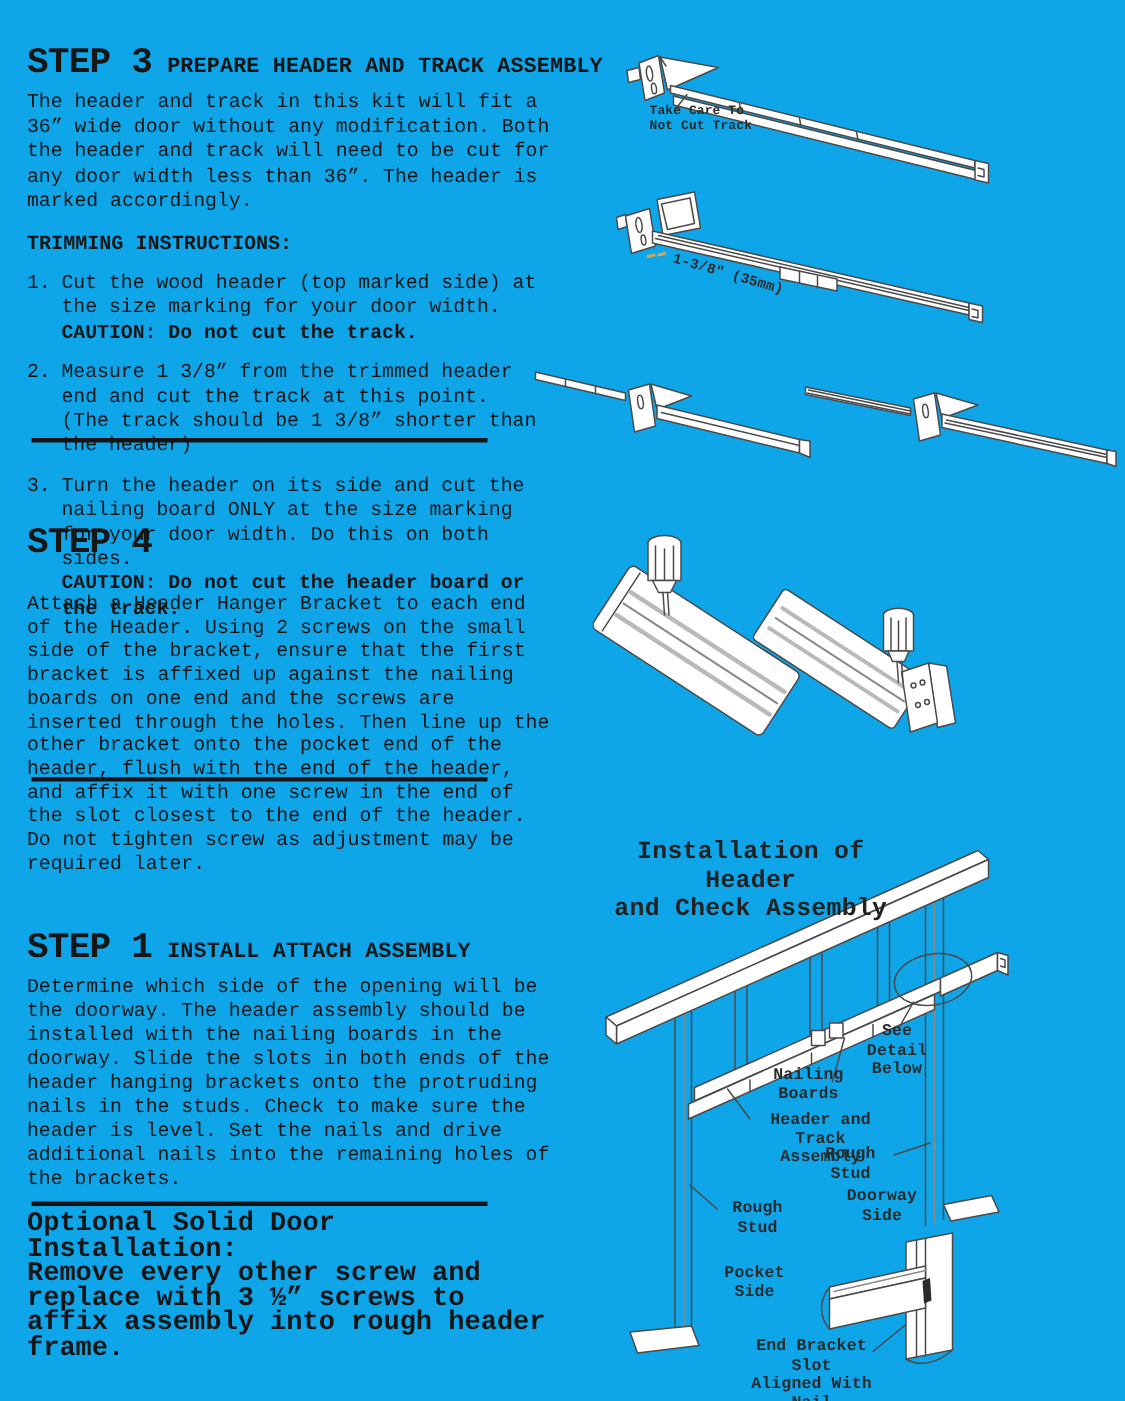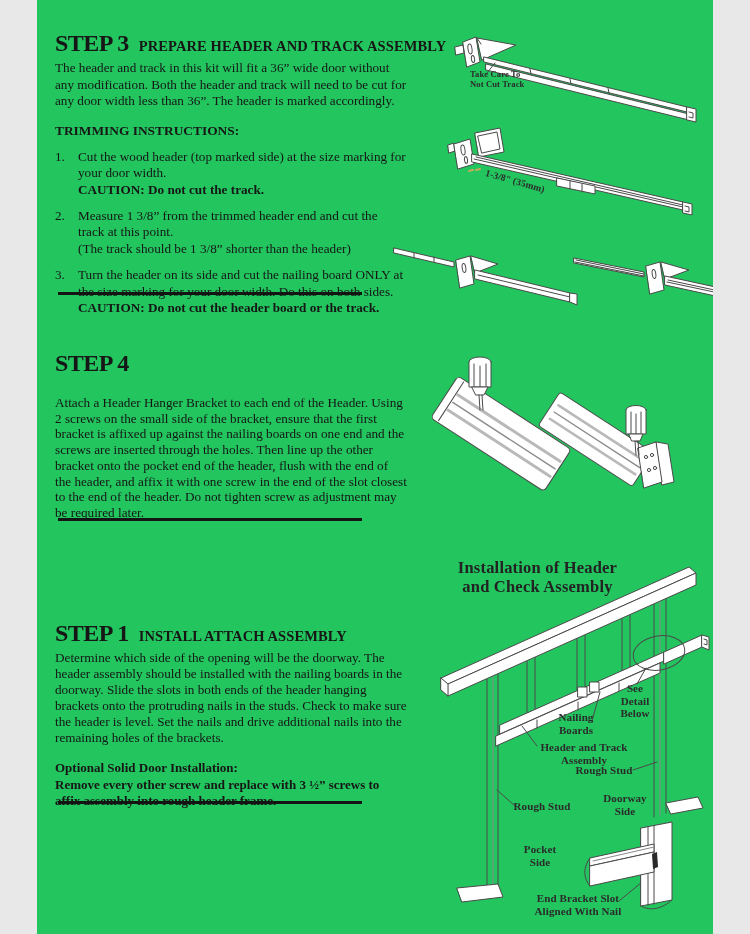--- a/index.html
+++ b/index.html
@@ -1,18 +1,18 @@
 <!DOCTYPE html>
 <html><head>
 <meta charset="utf-8">
 <style>
   html,body{margin:0;padding:0;background:#e8e8e8;}
   .page{
-    position:relative;width:676px;height:934px;background:#22c55e;
-    font-family:Liberation Serif, serif;color:#161616;overflow:hidden;
+    position:relative;width:750px;height:934px;background:#0ea5e9;
+    font-family:Liberation Mono, monospace;color:#161616;overflow:hidden;
     margin:0 auto;
   }
   .step{position:absolute;left:18px;}
   .step-head{display:flex;align-items:baseline;gap:10px;white-space:nowrap;}
   .step-num{font-size:24px;font-weight:bold;line-height:26px;letter-spacing:-0.5px;}
   .step-sub{font-size:14.5px;font-weight:bold;letter-spacing:0.1px;}
   .body-text{font-size:13.2px;line-height:16.6px;margin:4px 0 0 0;}
   .bold{font-weight:bold;}
   .trim-head{font-size:13.4px;font-weight:bold;margin:13px 0 0 0;}
   .olist{margin-top:4px;}
@@ -27,21 +27,21 @@
     position:absolute;font-weight:bold;color:#2b2b2b;text-align:center;
     white-space:pre-line;font-size:11px;line-height:1.14;letter-spacing:0.1px;
   }
   .fig1-label{font-size:8.6px;text-align:left;}
   .fig2-label{font-size:9.6px;white-space:nowrap;transform:rotate(16deg);transform-origin:left top;text-align:left;}
   .diag-title{
     position:absolute;font-weight:bold;color:#222;text-align:center;
     white-space:pre-line;font-size:16.5px;line-height:1.15;letter-spacing:0.2px;
   }
   .step4-body{margin-top:19px;}
-  .optional{margin-top:14px;font-size:13px;line-height:16.6px;}
+  .optional{margin-top:14px;font-size:18px;line-height:16.6px;}
 </style>
 </head>
 <body>
 
 <div class="page">
 
   <section class="step" style="top:30px;width:352px;">
     <div class="step-head">
       <span class="step-num">STEP 3</span>
       <span class="step-sub">PREPARE HEADER AND TRACK ASSEMBLY</span>

